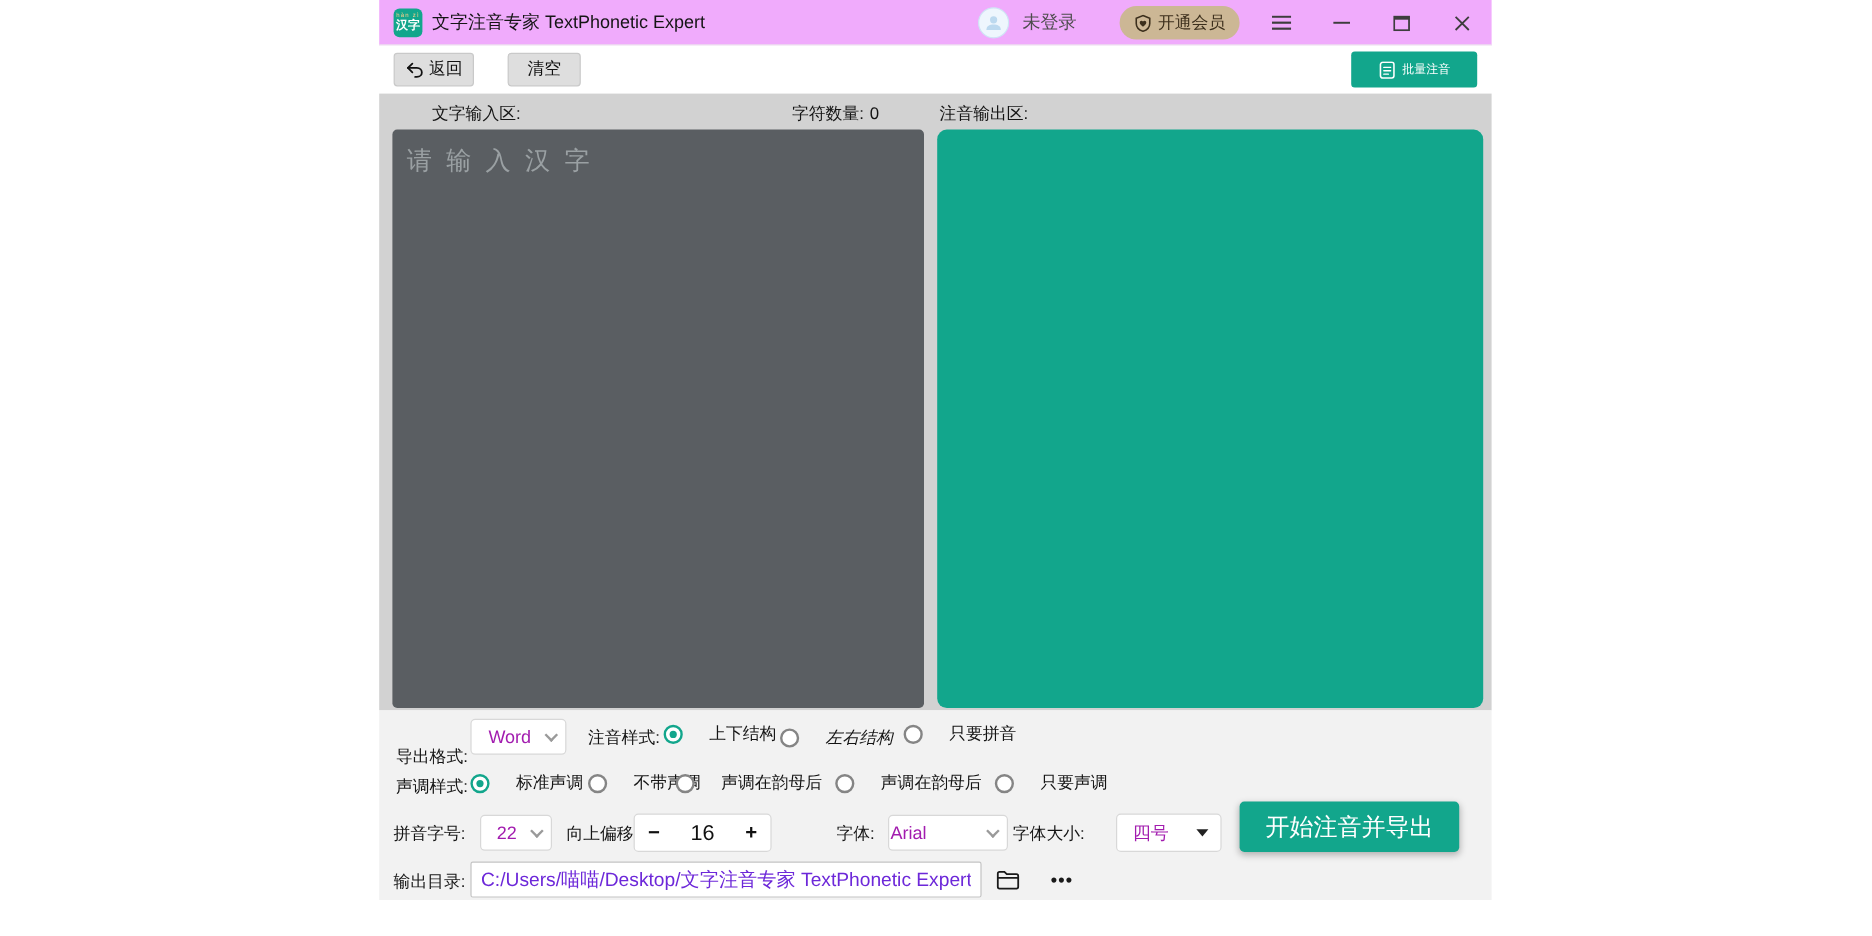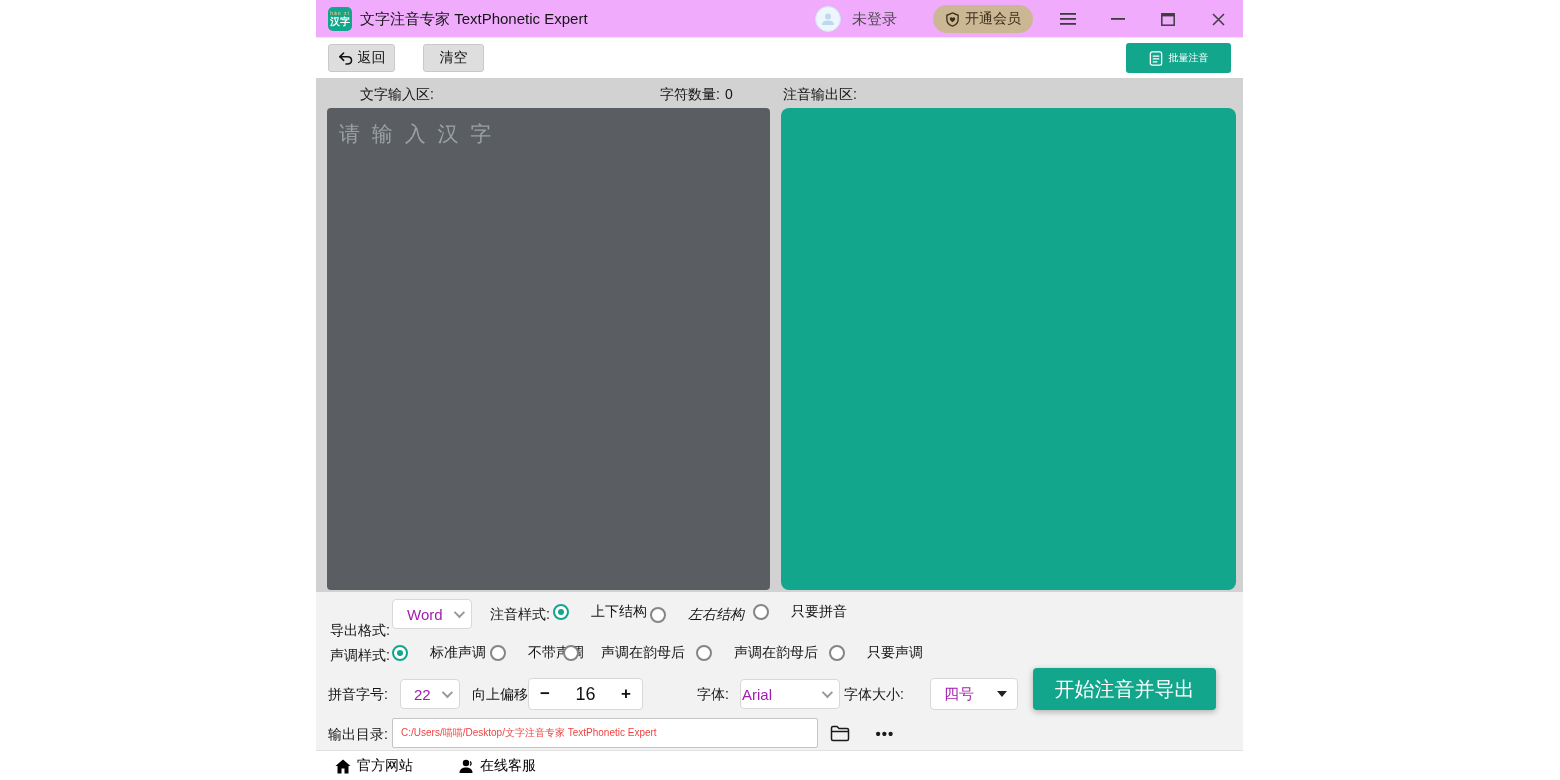--- a/index.html
+++ b/index.html
@@ -58,21 +58,21 @@
   .sel-size   { left:614px; top:86px; width:88px;  height:32px; padding-left:13px; }
   .stepper { position:absolute; left:212px; top:86px; width:115px; height:32px; background:#fff; border:1px solid #d8d8d8; border-radius:4px;
     display:flex; align-items:center; justify-content:space-between; padding:0 11px; font-size:16px; color:#111; }
   .stepper .st-btn { cursor:pointer; font-weight:bold; font-size:17px; }
   .stepper .st-val { font-size:18px; }
   .radio-item { position:absolute; display:flex; align-items:center; gap:22px; font-size:14px; color:#141414; cursor:pointer; }
   .radio { width:16px; height:16px; border-radius:50%; border:2px solid #858585; background:#fff; position:relative; flex:0 0 auto; }
   .radio-item.selected .radio { border-color:#12a68c; }
   .radio-item.selected .radio::after { content:""; position:absolute; left:3px; top:3px; width:6px; height:6px; border-radius:50%; background:#12a68c; }
   .dir-input { position:absolute; left:76px; top:126px; width:426px; height:30px; background:#fff; border:1px solid #c4c4c4; border-radius:2px;
-    font-size:10px; color:#ef4444; padding:0 8px; font-family:"Liberation Sans","DejaVu Sans",sans-serif; }
+    font-size:16px; color:#6d28d9; padding:0 8px; font-family:"Liberation Sans","DejaVu Sans",sans-serif; }
   .folder-btn { position:absolute; left:514px; top:129px; width:26px; height:24px; background:transparent; border:none; cursor:pointer; color:#1a1a1a; }
   .more-btn { position:absolute; left:552px; top:126px; width:34px; height:30px; background:transparent; border:none; cursor:pointer;
     font-size:15px; letter-spacing:1px; color:#1a1a1a; font-weight:bold; }
   .start-btn { position:absolute; left:717px; top:76px; width:183px; height:42px; background:#12a68c; border:none; border-radius:4px;
     color:#fff; font-size:20px; cursor:pointer; box-shadow:0 2px 6px rgba(0,0,0,0.28); display:flex; align-items:center; justify-content:center; }
 
   
   .footer { position:relative; height:30px; background:#fff; border-top:1px solid #e0e0e0; }
   .foot-link { position:absolute; top:0; height:30px; display:flex; align-items:center; gap:6px; font-size:14px; font-weight:500; color:#000; cursor:pointer; background:transparent; border:none; }
   .link-site { left:19px; } .link-support { left:142px; }
@@ -234,30 +234,14 @@
       <svg width="20" height="17" viewBox="0 0 20 17">
         <path d="M1.5 3 C1.5 2 2.2 1.5 3 1.5 L7 1.5 L9 3.5 L17 3.5 C17.8 3.5 18.5 4 18.5 5 L18.5 14 C18.5 15 17.8 15.5 17 15.5 L3 15.5 C2.2 15.5 1.5 15 1.5 14 Z" fill="none" stroke="#1a1a1a" stroke-width="1.5"></path>
         <path d="M1.5 6.5 H18.5" stroke="#1a1a1a" stroke-width="1.5"></path>
       </svg>
     </button>
     <button class="more-btn">•••</button>
 
     <button class="start-btn">开始注音并导出</button>
   </div>
 
-  <div class="footer">
-    <button class="foot-link link-site">
-      <svg width="16" height="15" viewBox="0 0 16 15">
-        <path d="M8 0.5 L15.5 7 L13.5 7 L13.5 14.5 L9.5 14.5 L9.5 9.5 L6.5 9.5 L6.5 14.5 L2.5 14.5 L2.5 7 L0.5 7 Z" fill="#000"></path>
-      </svg>
-      <span>官方网站</span>
-    </button>
-    <button class="foot-link link-support">
-      <svg width="16" height="16" viewBox="0 0 16 16">
-        <circle cx="8" cy="5" r="3.2" fill="#000"></circle>
-        <path d="M1.5 15 C1.5 11 4.5 9.5 8 9.5 C11.5 9.5 14.5 11 14.5 15 Z" fill="#000"></path>
-        <path d="M12 3.5 C13.5 4.5 13.5 6.5 12 7.5" fill="none" stroke="#000" stroke-width="1.2"></path>
-      </svg>
-      <span>在线客服</span>
-    </button>
-  </div>
 
 </div>
 
 </body></html>

